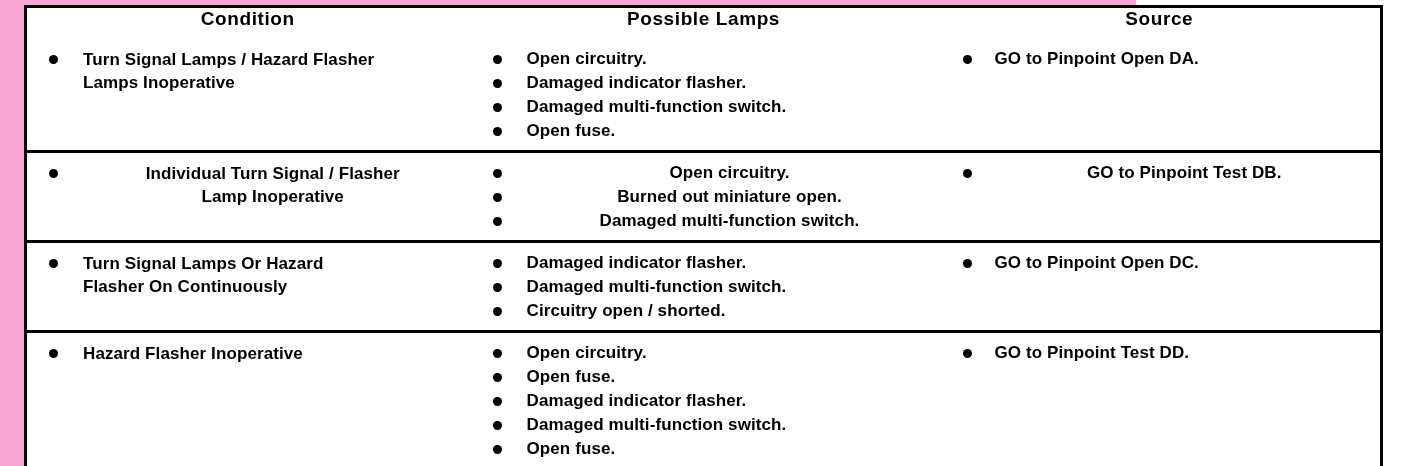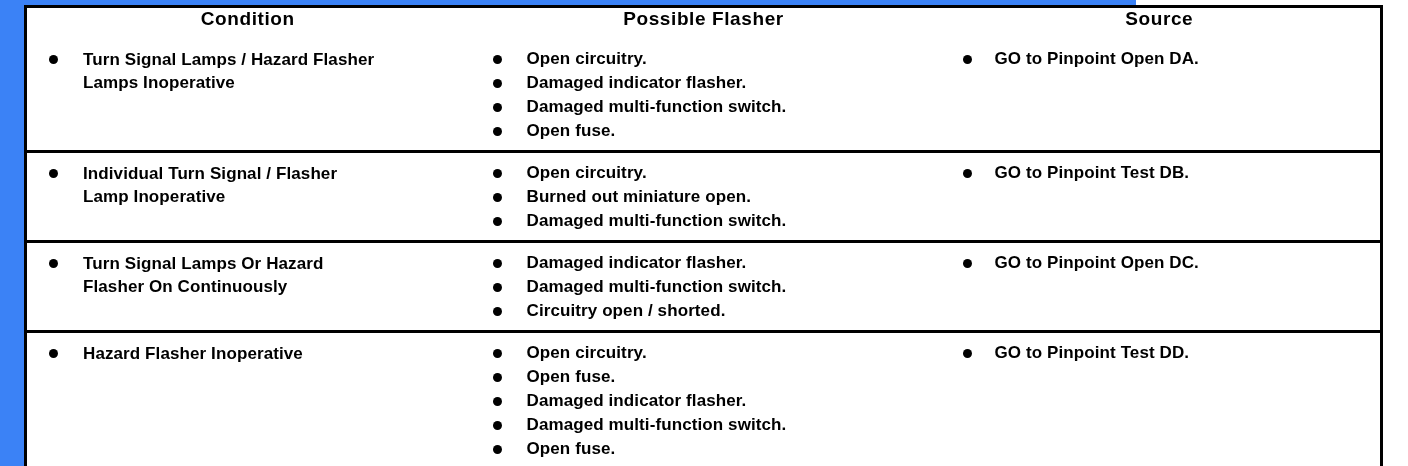--- a/index.html
+++ b/index.html
@@ -12,21 +12,21 @@
     height: 466px;
     font-family: "Liberation Sans", sans-serif;
     color: #000000;
     overflow: hidden;
   }
 
   .page {
     position: relative;
     width: 1136px;
     height: 466px;
-    background: #3b82f6;
+    background: #f9a8d4;
   }
 
   
   .diag-table {
     position: absolute;
     left: 24px;
     top: 5px;
     width: 1356px;      
     height: 443px;      
     border-collapse: collapse;
@@ -139,21 +139,21 @@
       <col class="c-source">
       <col class="c-action">
     </colgroup>
 
     <thead>
       <tr>
         <th class="hdr-cell">
           <span class="hdr-label">Condition</span>
         </th>
         <th class="hdr-cell sep-left">
-          <span class="hdr-label">Possible Flasher</span>
+          <span class="hdr-label">Possible Lamps</span>
         </th>
         <th class="hdr-cell sep-left-thick">
           <span class="hdr-label">Source</span>
         </th>
       </tr>
     </thead>
 
     <tbody>
 
       <tr class="body-row first" style="height:106px;">
@@ -177,21 +177,21 @@
         </td>
         <td class="col-action sep-left-thick">
           <div class="cell-inner">
             <ul class="bullets">
               <li>GO to Pinpoint Open DA.</li>
             </ul>
           </div>
         </td>
       </tr>
 
-      <tr class="body-row" style="height:88px;">
+      <tr class="body-row" style="height:88px;text-align:center;">
         <td class="col-condition">
           <div class="cell-inner">
             <ul class="bullets">
               <li>Individual Turn Signal / Flasher
 Lamp Inoperative</li>
             </ul>
           </div>
         </td>
         <td class="col-source sep-left">
           <div class="cell-inner">

